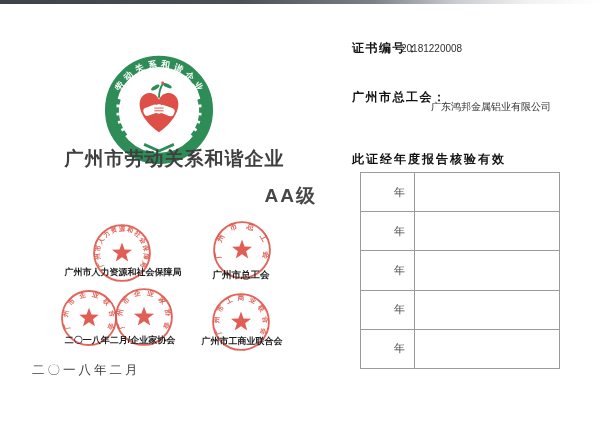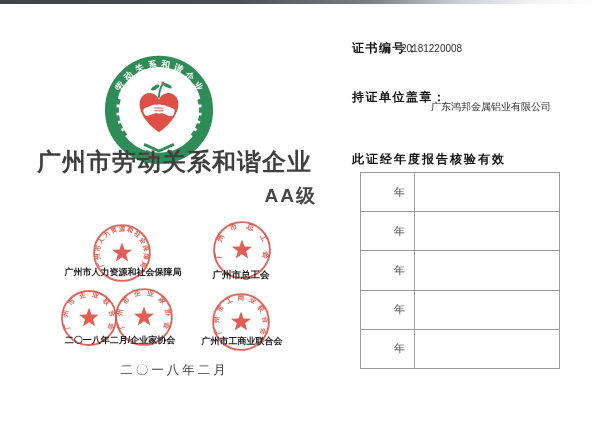--- a/index.html
+++ b/index.html
@@ -8,33 +8,33 @@
     font-family:"Liberation Sans",sans-serif;
   }
   .scan-line{
     position:absolute;top:0;left:0;width:100%;height:4px;
     background:linear-gradient(to right,#3e434a 0%,#4b5057 40%,#7a8086 62%,#c9ccd0 76%,#f1f1f1 88%,#ffffff 100%);
   }
   
   .emblem{position:absolute;left:103px;top:54px;width:112px;height:123px;}
   .title1{
     position:absolute;left:32px;top:146px;width:285px;text-align:center;
-    font-size:24px;font-weight:bold;color:#3f3f3f;letter-spacing:1px;white-space:nowrap;
+    font-size:19px;font-weight:bold;color:#3f3f3f;letter-spacing:1px;white-space:nowrap;
   }
   .title2{
     position:absolute;left:32px;top:183px;width:285px;text-align:right;
     font-size:19px;font-weight:bold;color:#474747;letter-spacing:2px;
   }
   .stamp{position:absolute;}
   .stamp-label{
     position:absolute;font-size:9px;font-weight:bold;color:#1c1c1c;
     text-align:center;white-space:nowrap;line-height:10px;
   }
   .cert-date{
-    position:absolute;left:32px;top:362px;width:285px;text-align:center;
+    position:absolute;left:32px;top:362px;width:285px;
     font-size:12.5px;color:#3a3a3a;letter-spacing:3px;
   }
   
   .field-label{
     position:absolute;font-weight:bold;font-size:12px;color:#121212;letter-spacing:1.5px;white-space:nowrap;
   }
   .field-value{
     position:absolute;font-family:Liberation Sans, sans-serif;font-size:10px;color:#303030;white-space:nowrap;
   }
   .vtable{
@@ -153,21 +153,21 @@
   </svg>
 </div>
 <div class="stamp-label" style="left:52px;top:335px;width:136px;">二〇一八年二月/企业家协会</div>
 <div class="stamp-label" style="left:198px;top:336px;width:88px;">广州市工商业联合会</div>
 
 <div class="cert-date">二〇一八年二月</div>
 
 <div class="field-label" style="left:352px;top:40px;">证书编号：</div>
 <div class="field-value" style="left:401px;top:43px;">20181220008</div>
 
-<div class="field-label" style="left:352px;top:89px;">持证单位盖章：</div>
+<div class="field-label" style="left:352px;top:89px;">广州市总工会：</div>
 <div class="field-value" style="left:431px;top:100px;">广东鸿邦金属铝业有限公司</div>
 
 <div class="field-label" style="left:352px;top:151px;letter-spacing:2px;">此证经年度报告核验有效</div>
 
 <div class="vtable">
   <div class="vrow">
     <div class="vcell-year">年</div>
     <div class="vcell-empty"></div>
   </div>
   <div class="vrow">

